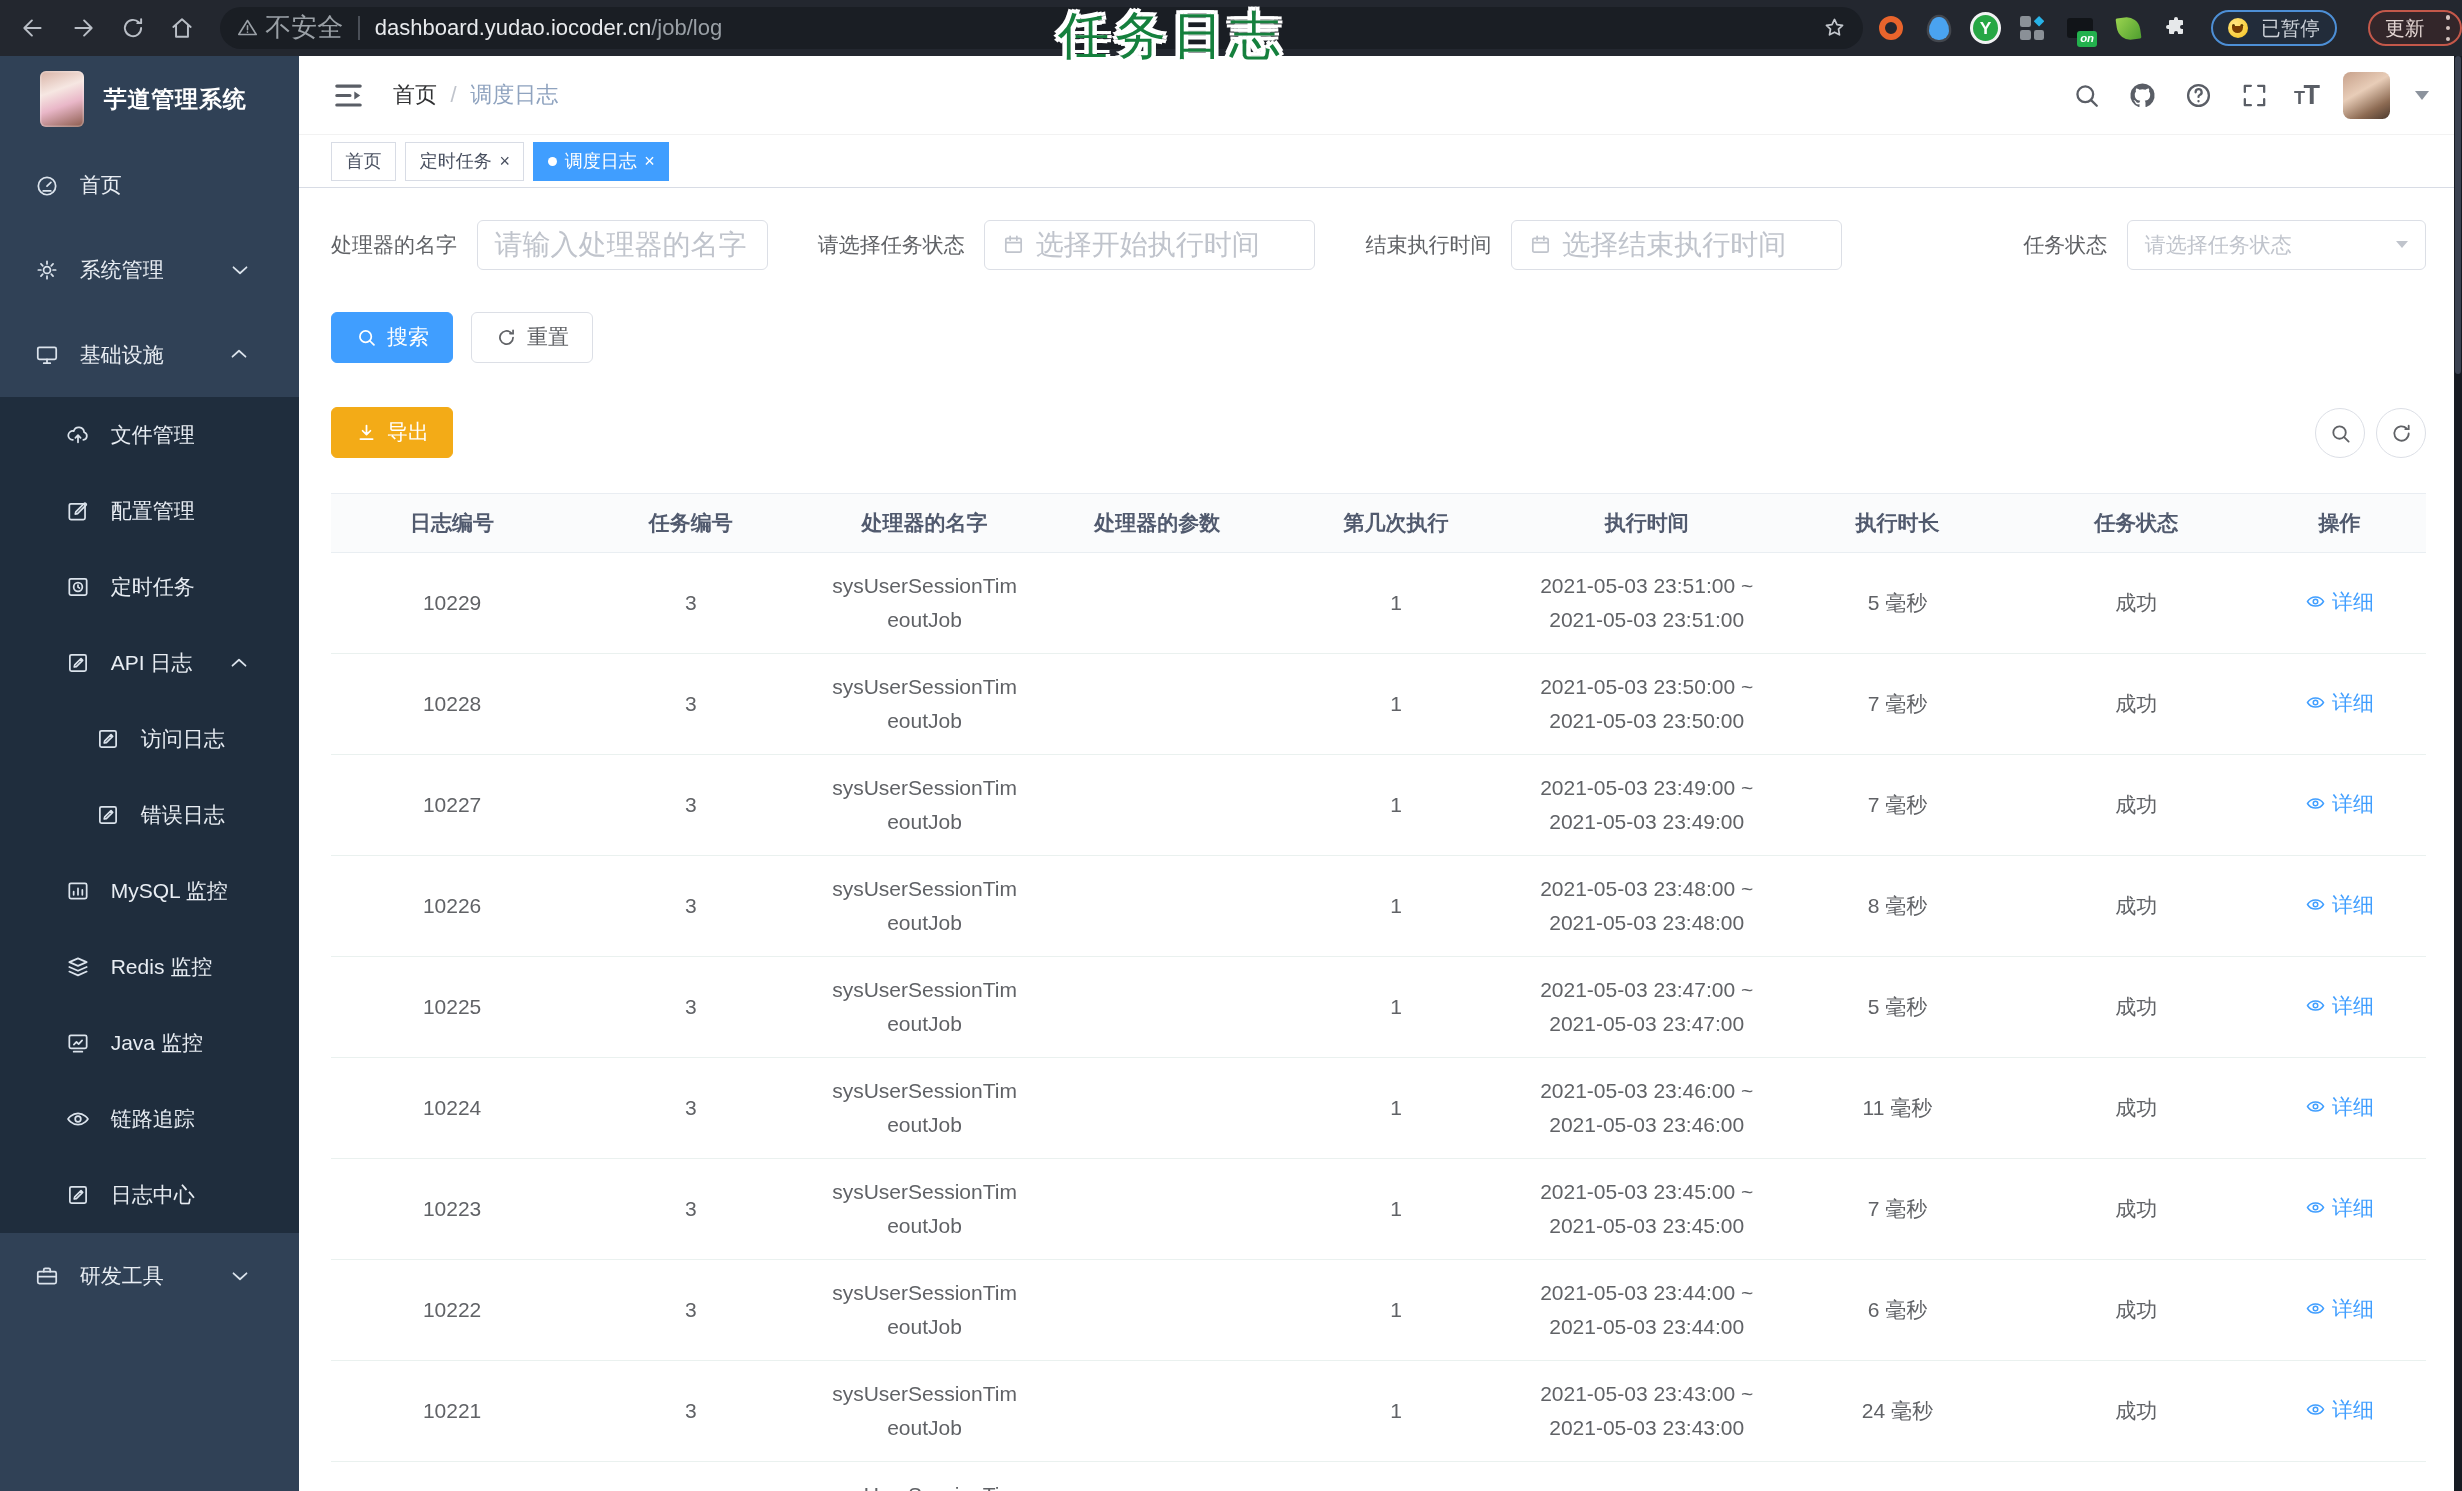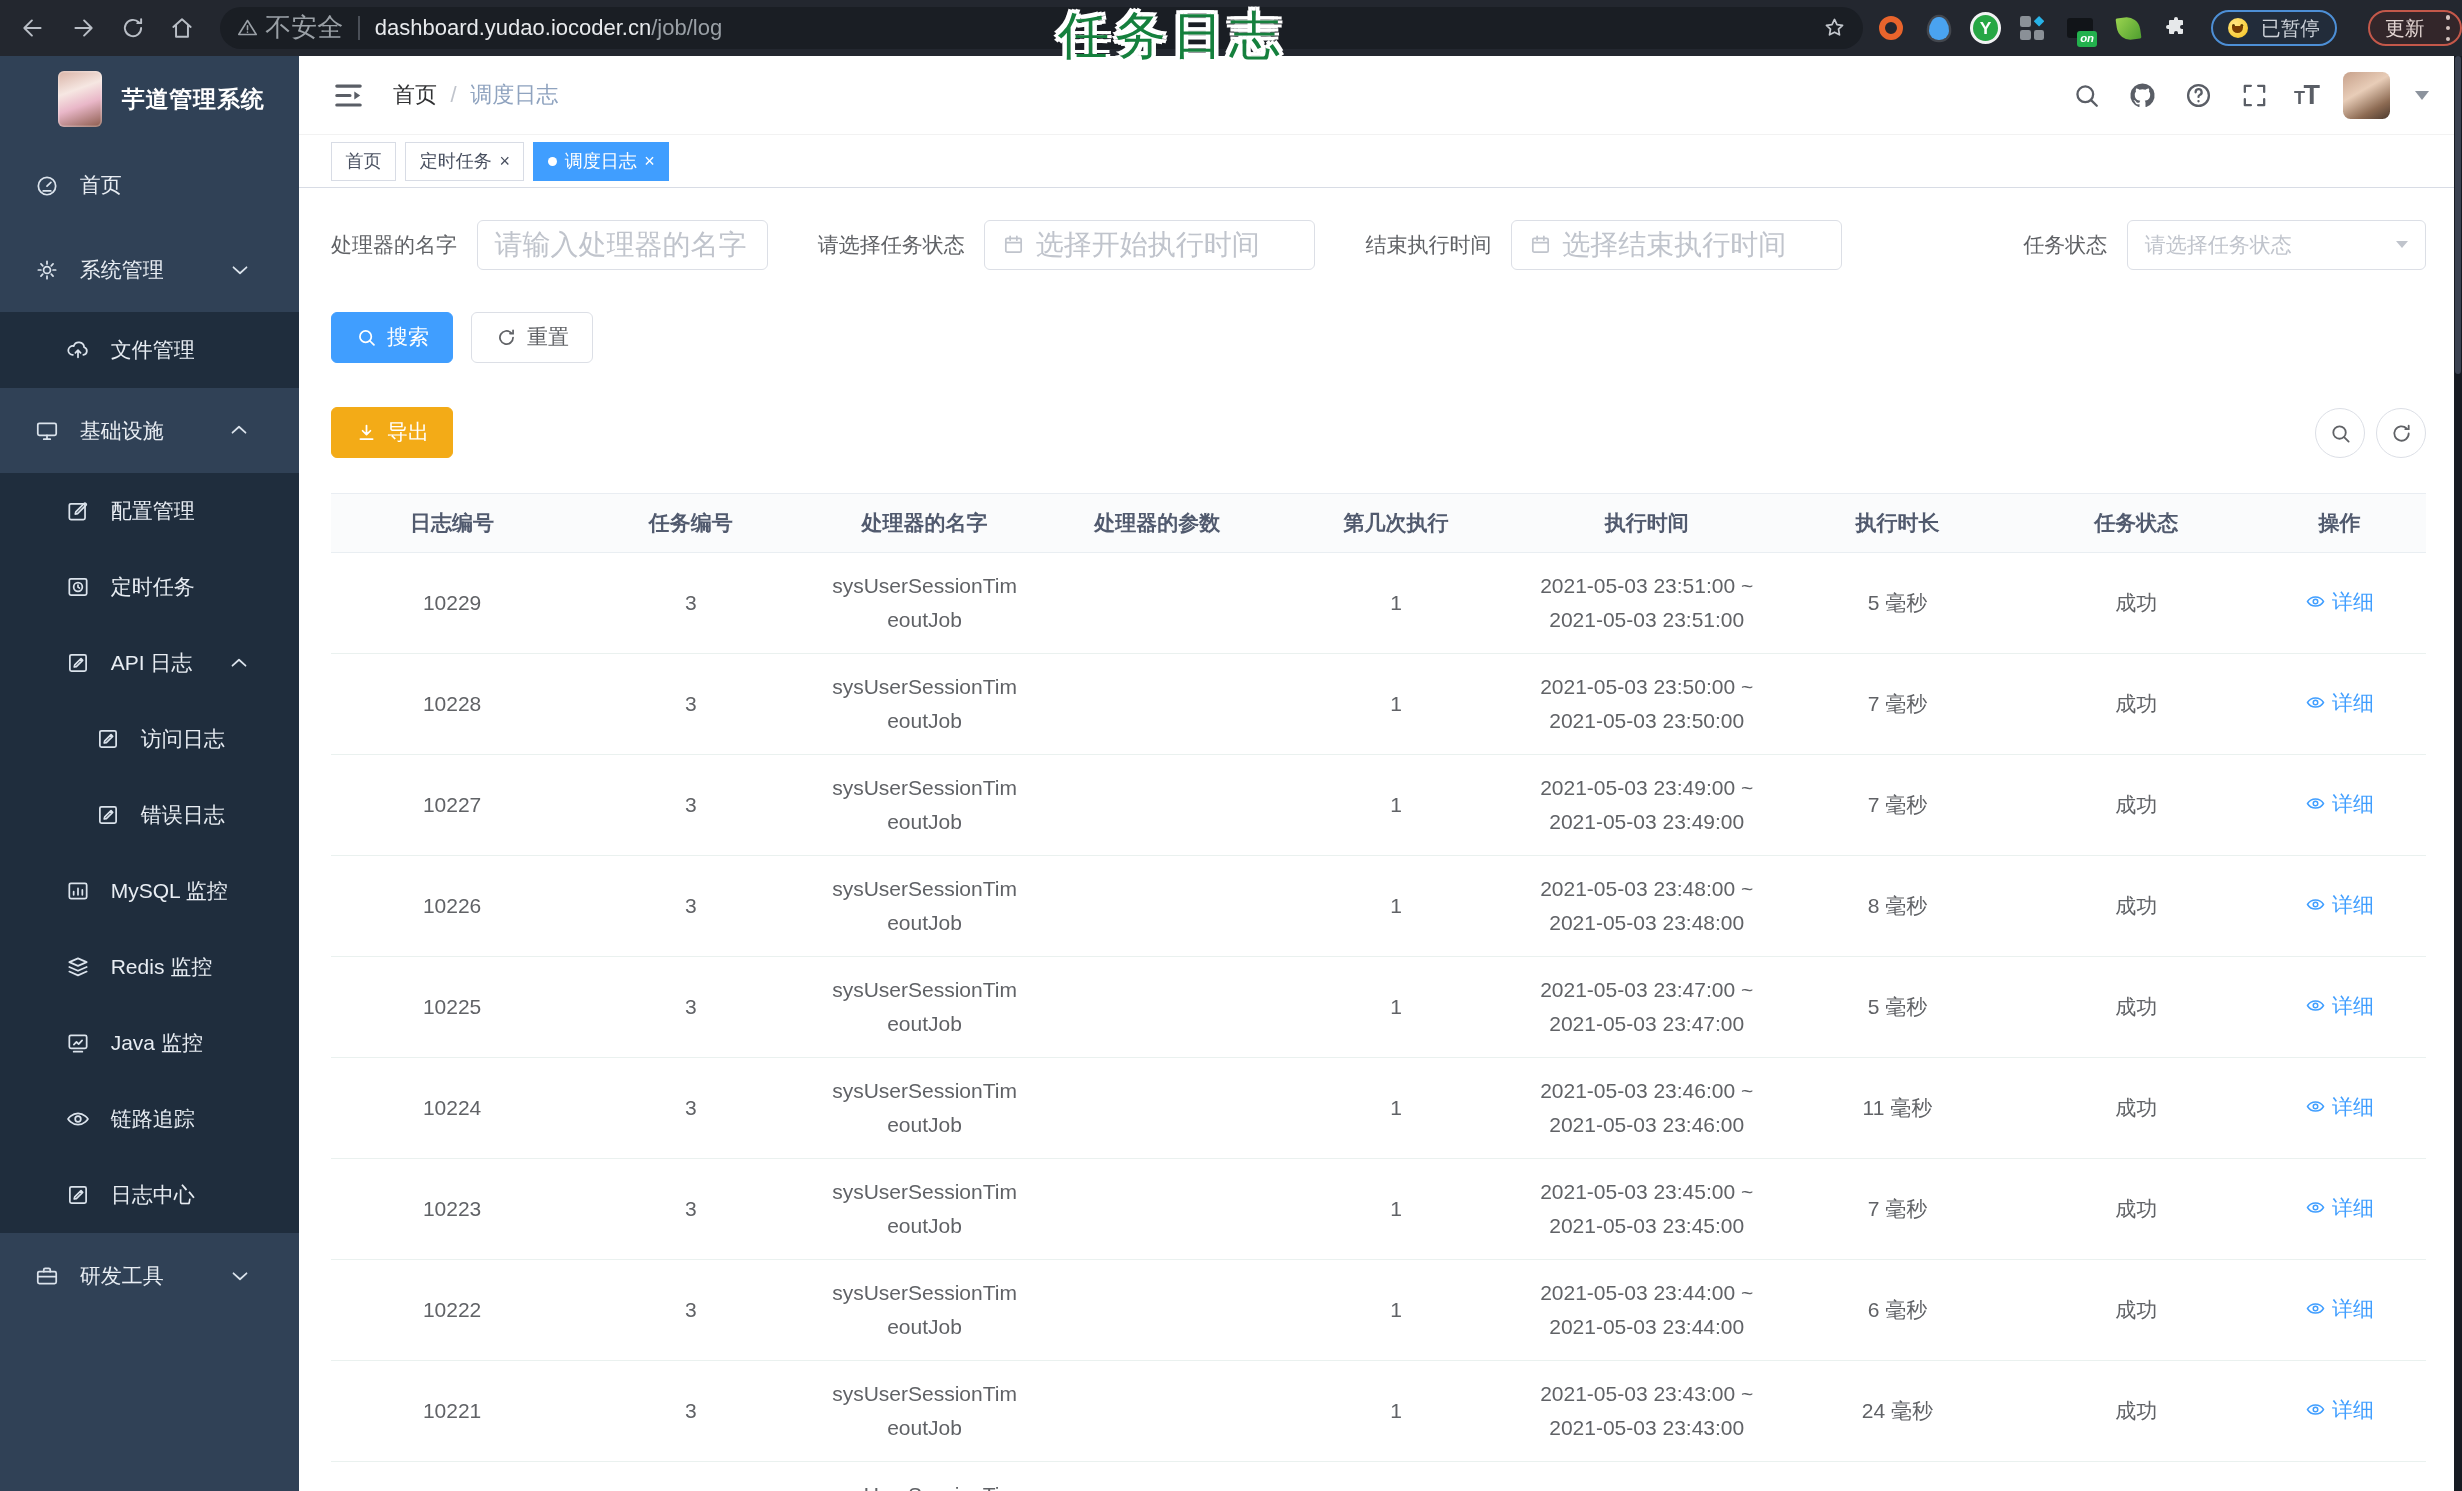--- a/index.html
+++ b/index.html
@@ -46,21 +46,21 @@
   .overlay-title { position:absolute; left:1058px; top:1.5px; z-index:50; font-size:51px; font-weight:normal; letter-spacing:6px; color:#15803d;
     text-shadow:-3.8px -3.8px 0 #fff,3.8px -3.8px 0 #fff,-3.8px 3.8px 0 #fff,3.8px 3.8px 0 #fff,0 -4.5px 0 #fff,0 4.5px 0 #fff,-4.5px 0 0 #fff,4.5px 0 0 #fff; }
 
   
   .app { position:absolute; top:56px; left:0; width:2462px; height:1435px; }
   .page-scrollbar { position:absolute; right:0; top:0; width:8.3px; height:100%; background:#161a22; z-index:40; }
   .page-scrollbar i { position:absolute; left:1.5px; top:0; width:5.3px; height:318px; background:#3a4150; border-radius:3px; }
 
   
   .sidebar { position:absolute; left:0; top:0; width:299px; height:100%; background:#304156; overflow:hidden; }
-  .logo-row { height:86px; display:flex; align-items:center; padding-left:58px; }
+  .logo-row { height:86px; display:flex; align-items:center; padding-left:40px; }
   .logo-img { width:44px; height:56px; border-radius:6px; background:linear-gradient(160deg,#d8b2a5 0%,#f6e7e2 35%,#e9b7c8 60%,#8a5a4a 100%); box-shadow:inset 0 0 0 1.5px rgba(255,255,255,.25); }
   .logo-title { color:#ffffff; font-size:23px; font-weight:bold; margin-left:19.7px; letter-spacing:0.8px; }
   .menu-item { display:flex; align-items:center; color:#e8edf3; font-size:21px; position:relative; cursor:pointer; }
   .menu-item .icwrap { width:27px; height:27px; color:#dbe3ec; margin-right:19.7px; }
   .menu-item .icwrap svg { width:26px; height:26px; }
   .menu-item.lv1 { height:85px; padding-left:33px; background:#304156; }
   .menu-item.lv2 { height:76px; padding-left:64px; background:#1f2d3d; }
   .menu-item.lv3 { height:76px; padding-left:94px; background:#1f2d3d; }
   .chev { position:absolute; right:26px; width:21px; height:21px; color:#9fadbf; }
   .chev svg { width:21px; height:21px; }
@@ -244,42 +244,42 @@
               <path d="M12 4v2.4M12 17.6V20M4 12h2.4M17.6 12H20M6.4 6.4l1.7 1.7M15.9 15.9l1.7 1.7M17.6 6.4l-1.7 1.7M8.1 15.9l-1.7 1.7"></path>
             </svg>
           </span>
           <span class="mi-label">系统管理</span>
           <span class="icwrap chev down">
             <svg class="ic" viewBox="0 0 24 24" fill="none" stroke="currentColor" stroke-width="1.6" stroke-linecap="round" stroke-linejoin="round">
               <path d="M6 9.5l6 5.5 6-5.5"></path>
             </svg>
           </span>
         </div>
+        <div class="menu-item lv1">
+          <span class="icwrap ">
+            <svg class="ic" viewBox="0 0 24 24" fill="none" stroke="currentColor" stroke-width="1.6" stroke-linecap="round" stroke-linejoin="round">
+              <rect x="3.5" y="5" width="17" height="11" rx="1.5"></rect>
+              <path d="M9 19.5h6M12 16v3.5"></path>
+            </svg>
+          </span>
+          <span class="mi-label">基础设施</span>
+          <span class="icwrap chev up">
+            <svg class="ic" viewBox="0 0 24 24" fill="none" stroke="currentColor" stroke-width="1.6" stroke-linecap="round" stroke-linejoin="round">
+              <path d="M6 9.5l6 5.5 6-5.5"></path>
+            </svg>
+          </span>
+        </div>
         <div class="menu-item lv2">
           <span class="icwrap ">
             <svg class="ic" viewBox="0 0 24 24" fill="none" stroke="currentColor" stroke-width="1.6" stroke-linecap="round" stroke-linejoin="round">
               <path d="M7.3 16.5a4.1 4.1 0 1 1 .7-8.1A5 5 0 0 1 17.7 9.5a3.6 3.6 0 0 1-.8 7"></path>
               <path d="M12 18.8v-6.3M9.6 14.6L12 12.2l2.4 2.4"></path>
             </svg>
           </span>
           <span class="mi-label">文件管理</span>
-        </div>
-        <div class="menu-item lv1">
-          <span class="icwrap ">
-            <svg class="ic" viewBox="0 0 24 24" fill="none" stroke="currentColor" stroke-width="1.6" stroke-linecap="round" stroke-linejoin="round">
-              <rect x="3.5" y="5" width="17" height="11" rx="1.5"></rect>
-              <path d="M9 19.5h6M12 16v3.5"></path>
-            </svg>
-          </span>
-          <span class="mi-label">基础设施</span>
-          <span class="icwrap chev up">
-            <svg class="ic" viewBox="0 0 24 24" fill="none" stroke="currentColor" stroke-width="1.6" stroke-linecap="round" stroke-linejoin="round">
-              <path d="M6 9.5l6 5.5 6-5.5"></path>
-            </svg>
-          </span>
         </div>
         <div class="menu-item lv2">
           <span class="icwrap ">
             <svg class="ic" viewBox="0 0 24 24" fill="none" stroke="currentColor" stroke-width="1.6" stroke-linecap="round" stroke-linejoin="round">
               <rect x="4" y="5.5" width="14.5" height="14.5" rx="1.5"></rect>
               <path d="M9.5 14.8l2.1-.4 7.6-7.6a1.1 1.1 0 0 0-1.6-1.6L10 12.8z"></path>
             </svg>
           </span>
           <span class="mi-label">配置管理</span>
         </div>

